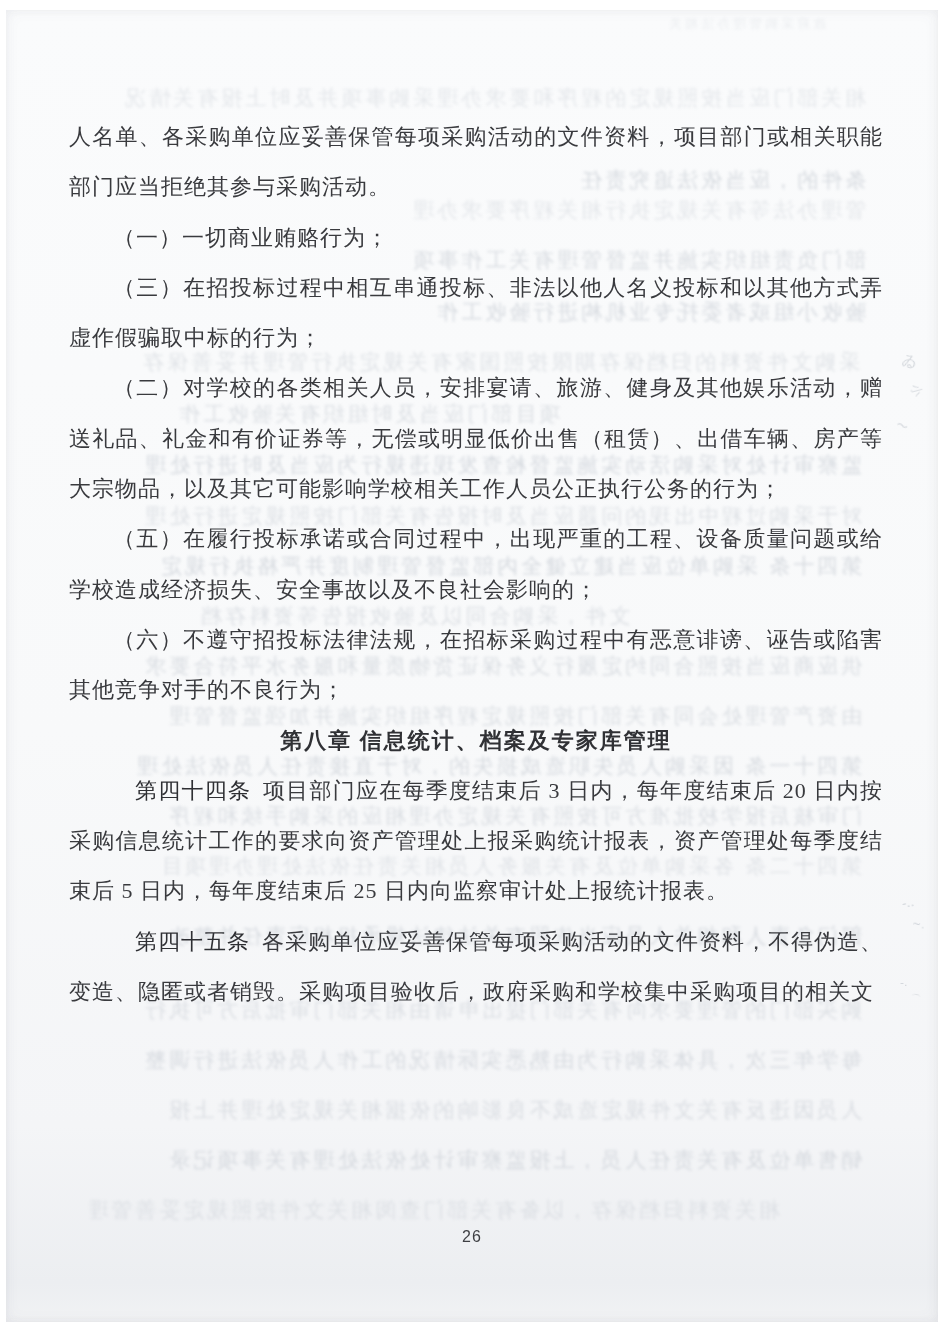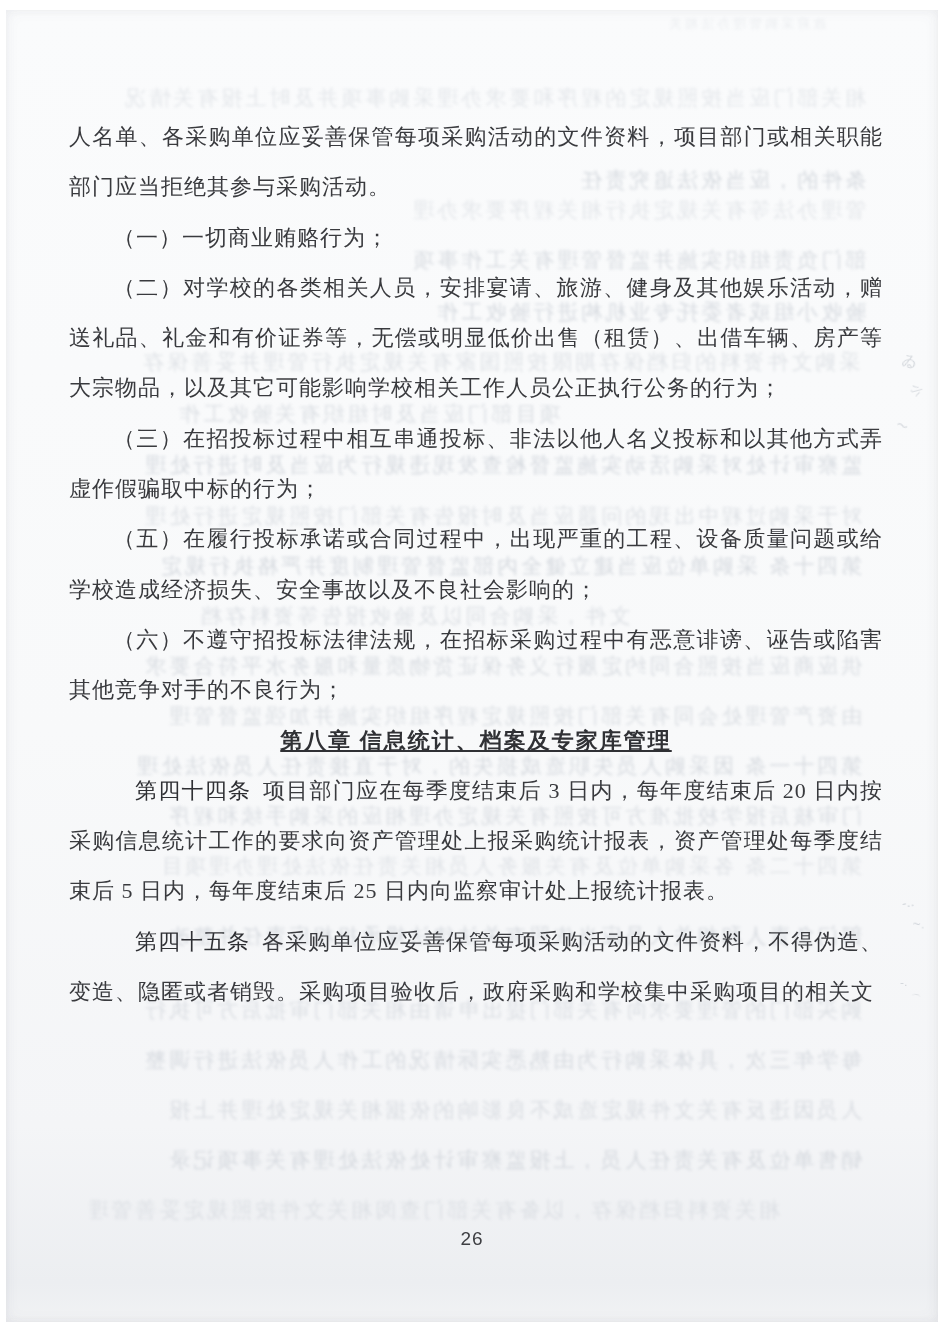--- a/index.html
+++ b/index.html
@@ -66,36 +66,35 @@
   .doc p { margin: 0; }
   .indent { text-indent: 2em; }
   .chapter {
     margin: 21px 0 21px 0;
     text-align: right;
     text-align-last: center;
     font-weight: 700;
     letter-spacing: 2px;
     color: #303135;
     text-indent: 0;
-    text-decoration: underline;
   }
   .article-label {
     font-weight: 400;
     color: #2e2f33;
     margin-right: 12px;
     margin-left: 22px;
   }
   .page-num {
     position: absolute;
     top: 1218px;
     left: 63px;
     width: 806px;
     text-align: center;
     font-family: "Liberation Sans", "DejaVu Sans", sans-serif;
-    font-size: 19px;
+    font-size: 16px;
     color: #3e3f43;
     letter-spacing: 1px;
   }
 </style>
 </head>
 <body>
 
 <div class="stage">
   <div class="page">
 
@@ -129,22 +128,22 @@
         <span class="mark" style="top: 886px; left: 896px; font-size: 12px; opacity: 0.45; transform: rotate(-10deg);">-..</span>
         <span class="mark" style="top: 908px; left: 906px; font-size: 11px; opacity: 0.4; transform: rotate(5deg);">~.</span>
         <span class="mark" style="top: 966px; left: 894px; font-size: 11px; opacity: 0.4; transform: rotate(0deg);">-.</span>
         <span class="mark" style="top: 982px; left: 904px; font-size: 11px; opacity: 0.35; transform: rotate(10deg);">⌒</span>
       </div>
 
     <div class="doc">
       <p>人名单、各采购单位应妥善保管每项采购活动的文件资料，项目部门或相关职能部门应当拒绝其参与采购活动。</p>
 
       <p class="indent">（一）一切商业贿赂行为；</p>
+      <p class="indent">（三）在招投标过程中相互串通投标、非法以他人名义投标和以其他方式弄虚作假骗取中标的行为；</p>
       <p class="indent">（二）对学校的各类相关人员，安排宴请、旅游、健身及其他娱乐活动，赠送礼品、礼金和有价证券等，无偿或明显低价出售（租赁）、出借车辆、房产等大宗物品，以及其它可能影响学校相关工作人员公正执行公务的行为；</p>
-      <p class="indent">（三）在招投标过程中相互串通投标、非法以他人名义投标和以其他方式弄虚作假骗取中标的行为；</p>
       <p class="indent">（五）在履行投标承诺或合同过程中，出现严重的工程、设备质量问题或给学校造成经济损失、安全事故以及不良社会影响的；</p>
       <p class="indent">（六）不遵守招投标法律法规，在招标采购过程中有恶意诽谤、诬告或陷害其他竞争对手的不良行为；</p>
 
       <p class="chapter">第八章 信息统计、档案及专家库管理</p>
 
       <p class="indent"><span class="article-label">第四十四条</span><span>项目部门应在每季度结束后 3 日内，每年度结束后 20 日内按采购信息统计工作的要求向资产管理处上报采购统计报表，资产管理处每季度结束后 5 日内，每年度结束后 25 日内向监察审计处上报统计报表。</span></p>
 
       <p class="indent"><span class="article-label">第四十五条</span><span>各采购单位应妥善保管每项采购活动的文件资料，不得伪造、变造、隐匿或者销毁。采购项目验收后，政府采购和学校集中采购项目的相关文</span></p>
     </div>
 

